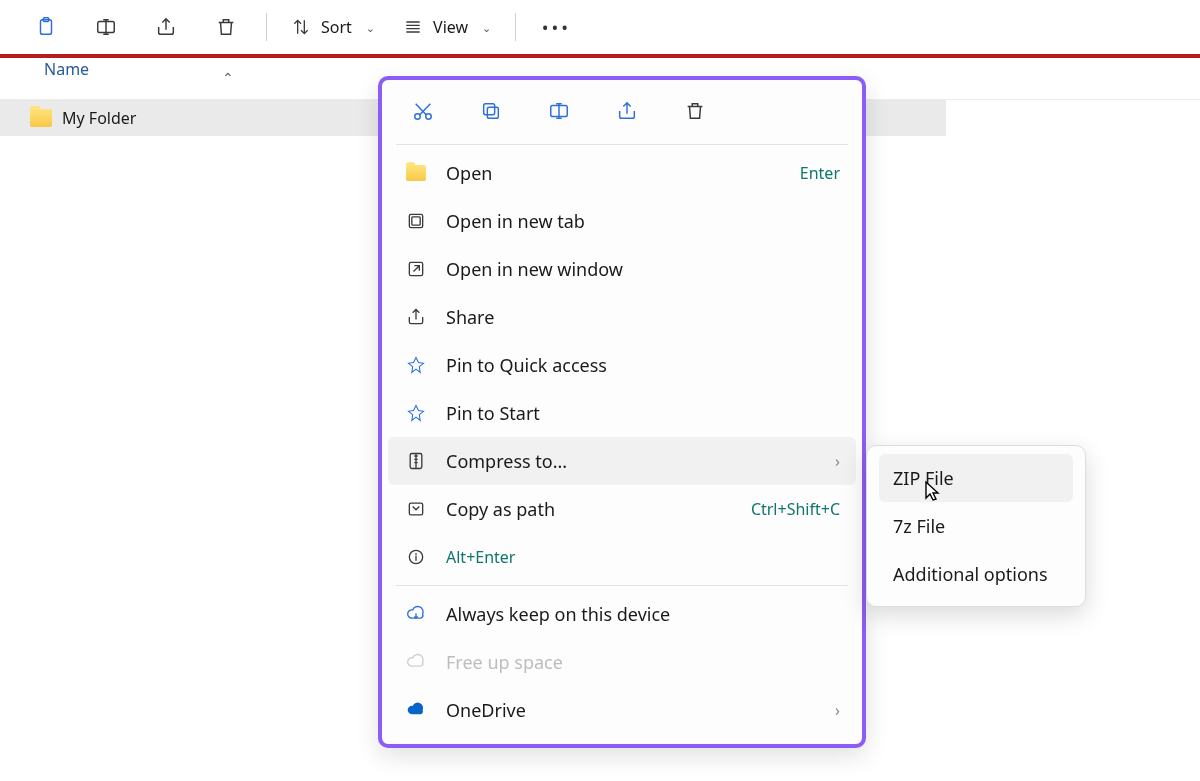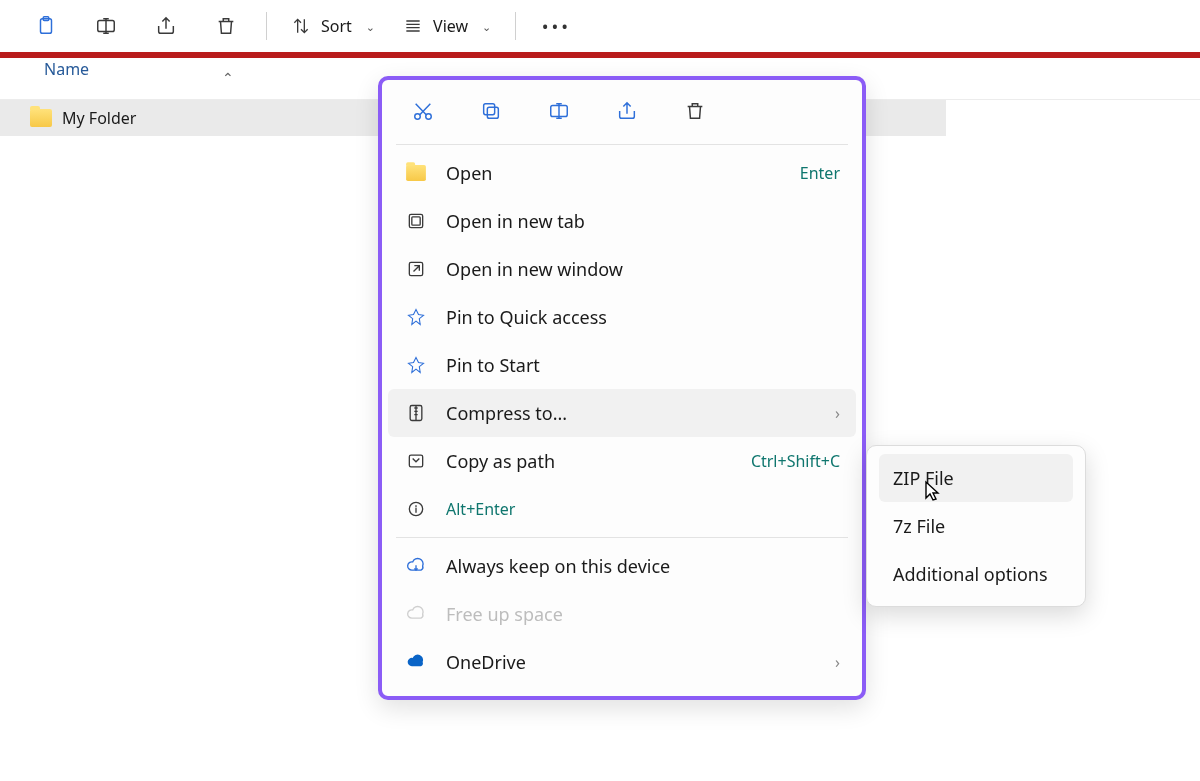--- a/index.html
+++ b/index.html
@@ -14,21 +14,21 @@
     position: relative;
   }
 
   
   .toolbar {
     display: flex;
     align-items: center;
     height: 58px;
     padding: 0 18px;
     gap: 4px;
-    border-bottom: 6px solid #b91c1c;
+    border-bottom: 4px solid #b91c1c;
   }
   .tb-btn {
     width: 56px;
     height: 40px;
     display: flex;
     align-items: center;
     justify-content: center;
     border-radius: 4px;
   }
   .tb-sep {
@@ -286,20 +286,29 @@
   <div class="ctx-item">
     <span class="ic">
         <svg width="20" height="20" viewBox="0 0 24 24">
           <rect x="4" y="4" width="16" height="16" rx="2"></rect>
           <path d="M9 15l7-7M10 8h6v6"></path>
         </svg>
       </span>
     <span class="lbl">Open in new window</span>
   </div>
 
+  <div class="ctx-item">
+    <span class="ic">
+        <svg width="20" height="20" viewBox="0 0 24 24">
+          <path d="M4 12v6a2 2 0 0 0 2 2h12a2 2 0 0 0 2-2v-6"></path>
+          <path d="M12 3v12M8 7l4-4 4 4"></path>
+        </svg>
+      </span>
+    <span class="lbl">Share</span>
+  </div>
 
   <div class="ctx-item">
     <span class="ic">
         <svg class="blue" width="20" height="20" viewBox="0 0 24 24">
           <path d="M12 3l3 6 6 1-5 4 1 7-5-4-5 4 1-7-5-4 6-1z" stroke-width="1.3"></path>
         </svg>
       </span>
     <span class="lbl">Pin to Quick access</span>
   </div>
 

